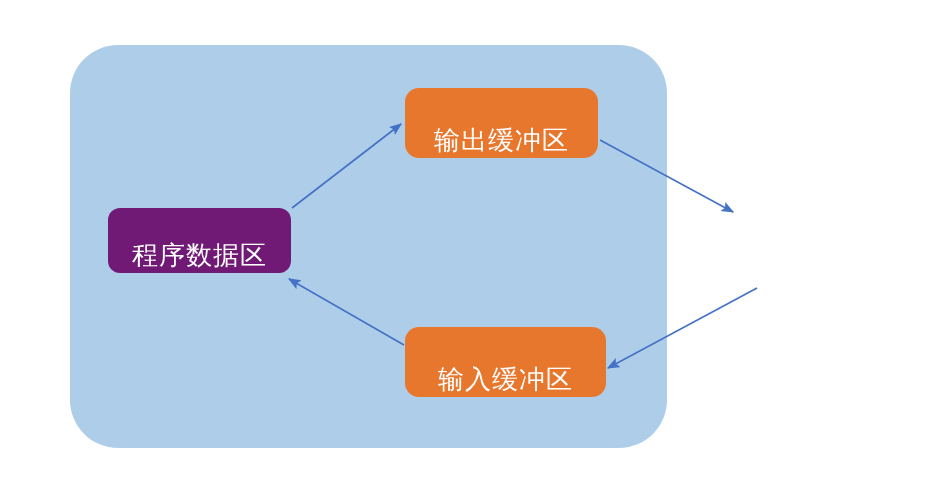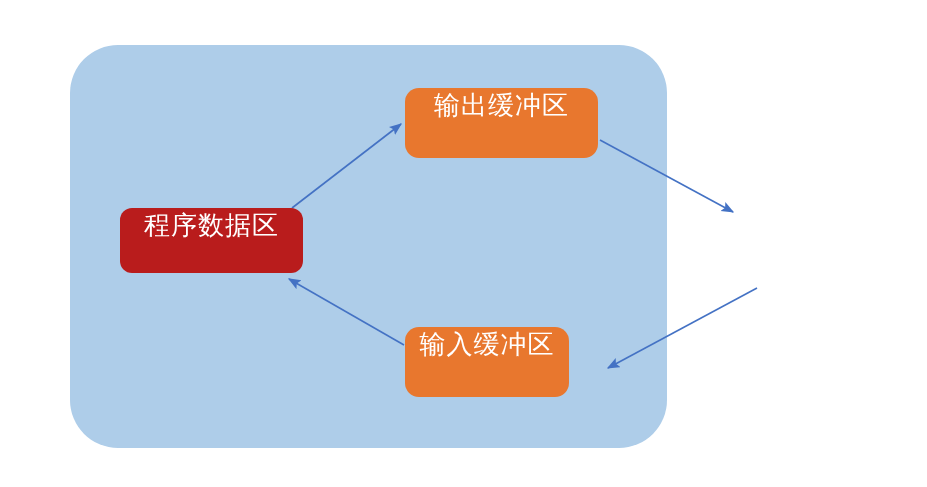--- a/index.html
+++ b/index.html
@@ -39,49 +39,48 @@
     left: 138px;
     top: 89px;
     font-size: 28px;
     line-height: 34px;
     color: #1a1a1a;
     white-space: nowrap;
   }
   .node {
     position: absolute;
     display: flex;
-    align-items: flex-start;
+    align-items: flex-end;
     justify-content: center;
     color: #ffffff;
     font-size: 26px;
     letter-spacing: 1px;
     box-sizing: border-box;
     text-align: center;
   }
   .node-program-data {
     left: 108px;
     top: 208px;
     width: 183px;
     height: 65px;
-    background: #b91c1c;
+    background: #701a75;
     border-radius: 12px;
-    margin-left: 12px;
   }
   .node-output-buffer {
     left: 405px;
     top: 88px;
     width: 193px;
     height: 70px;
     background: #e8772e;
     border-radius: 14px;
   }
   .node-input-buffer {
     left: 405px;
     top: 327px;
-    width: 164px;
+    width: 201px;
     height: 70px;
     background: #e8772e;
     border-radius: 14px;
   }
   .node-disk {
     left: 712px;
     top: 204px;
     width: 120px;
     height: 79px;
     background: #5fa544;

